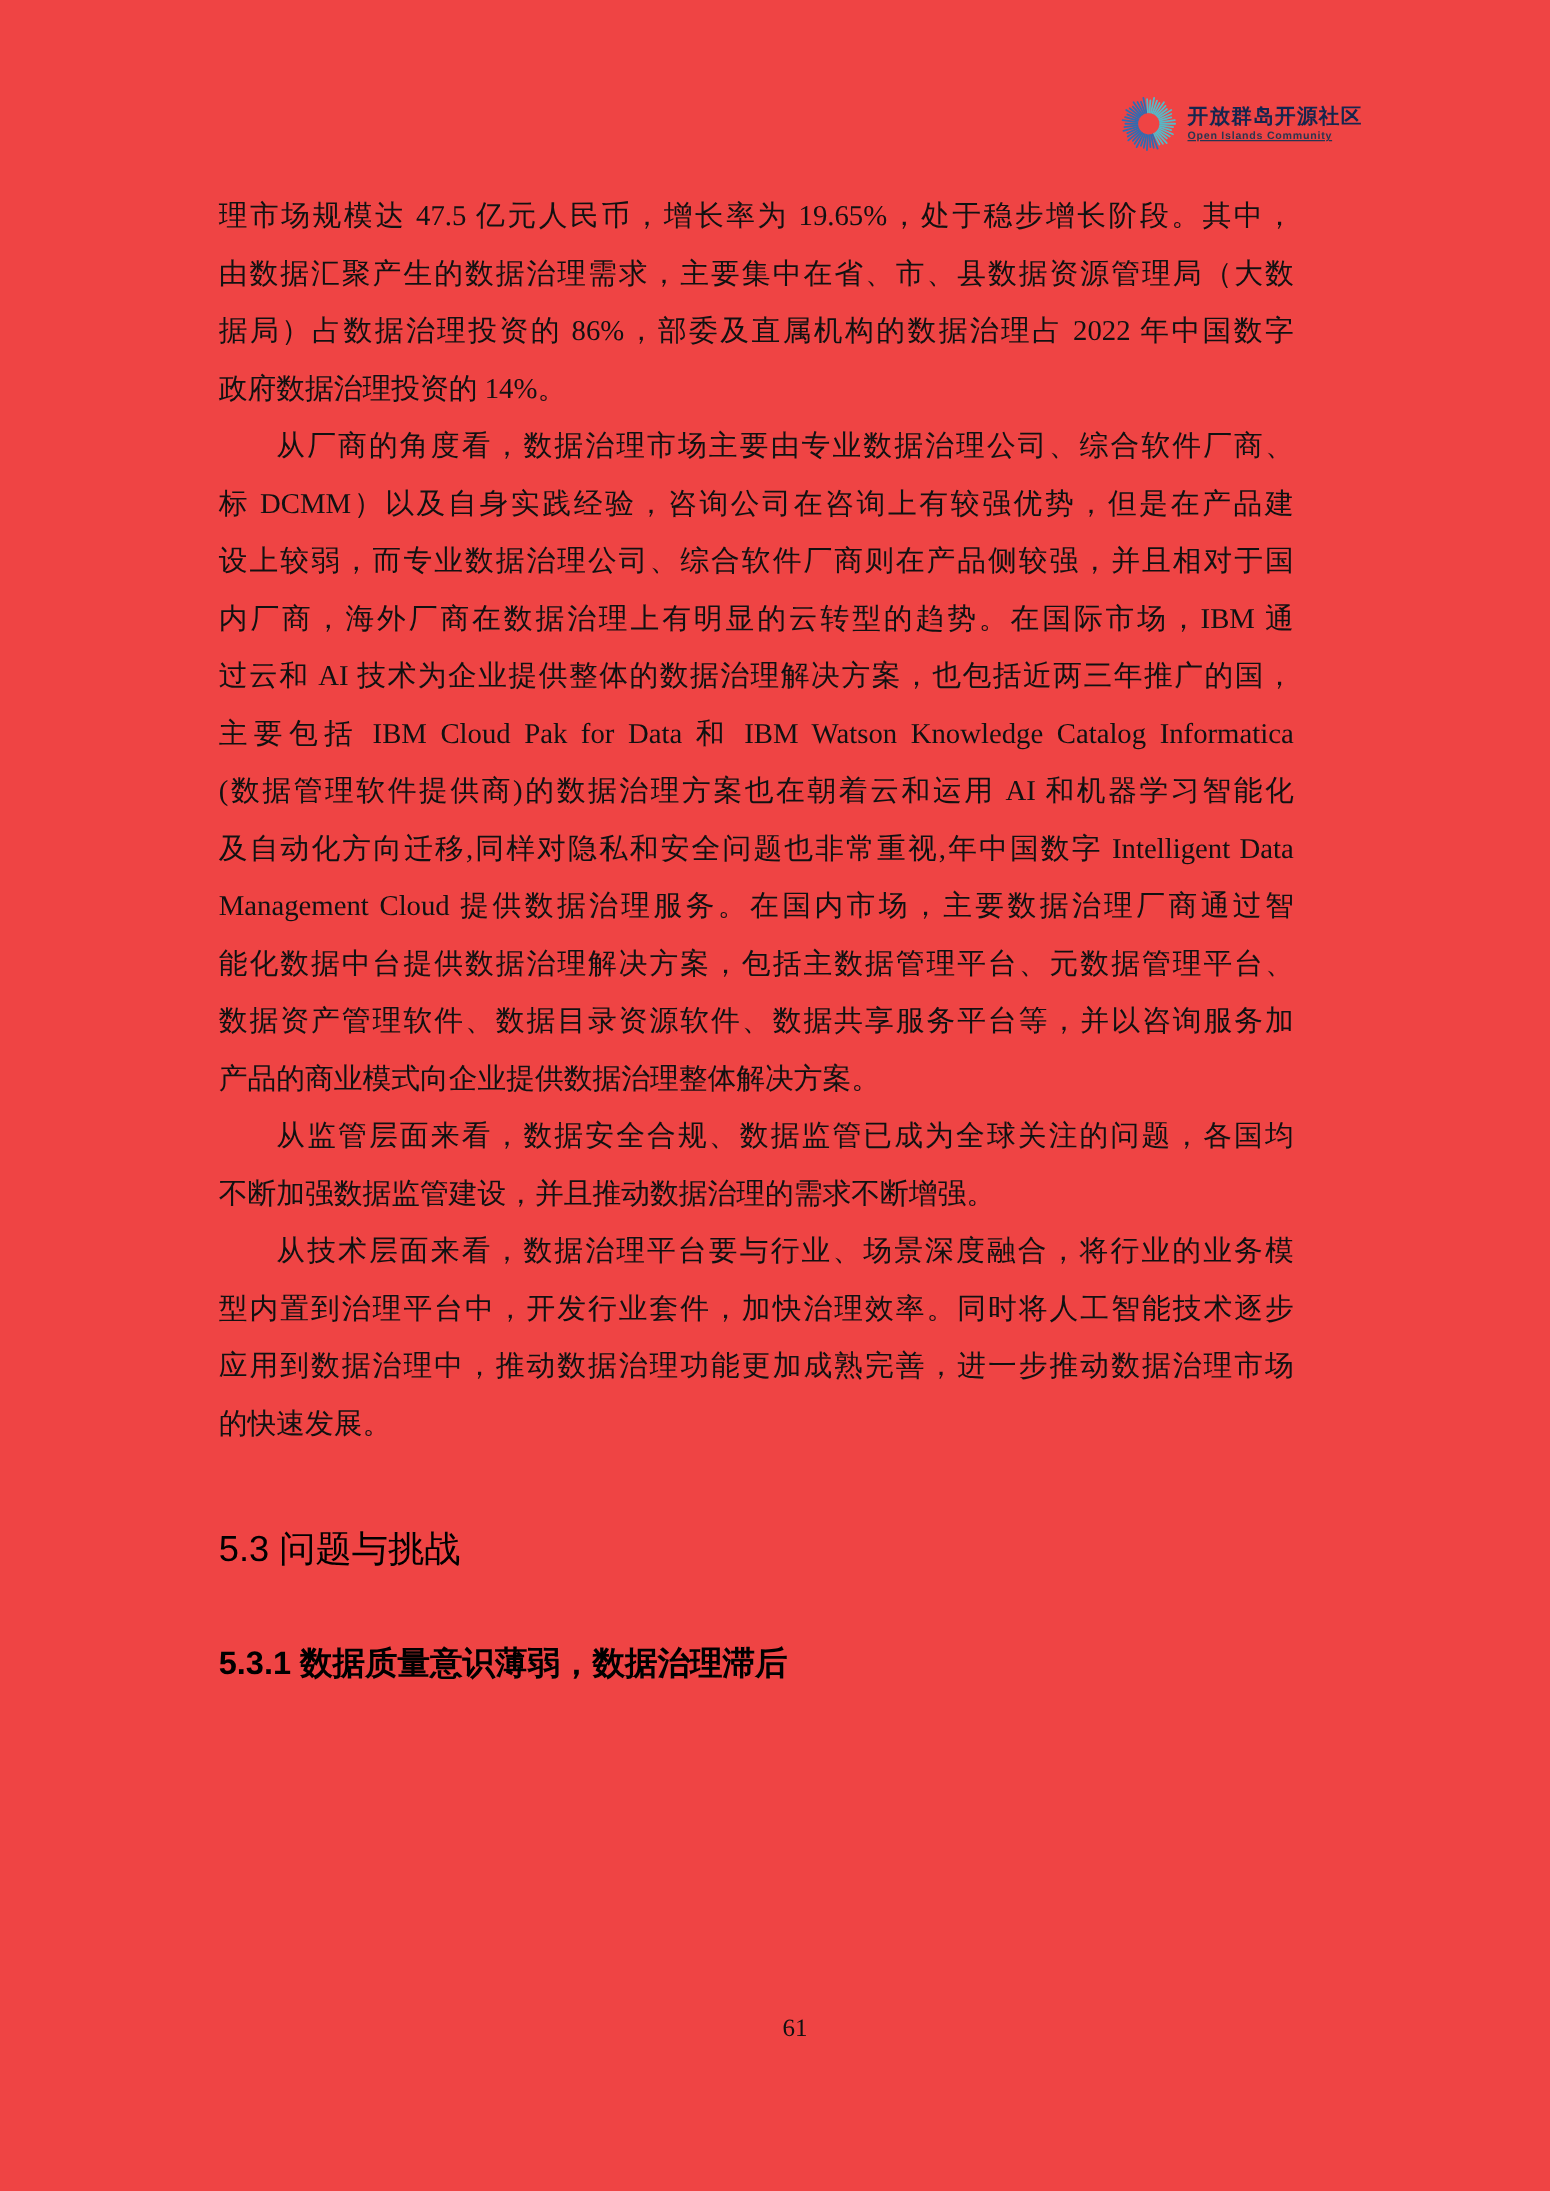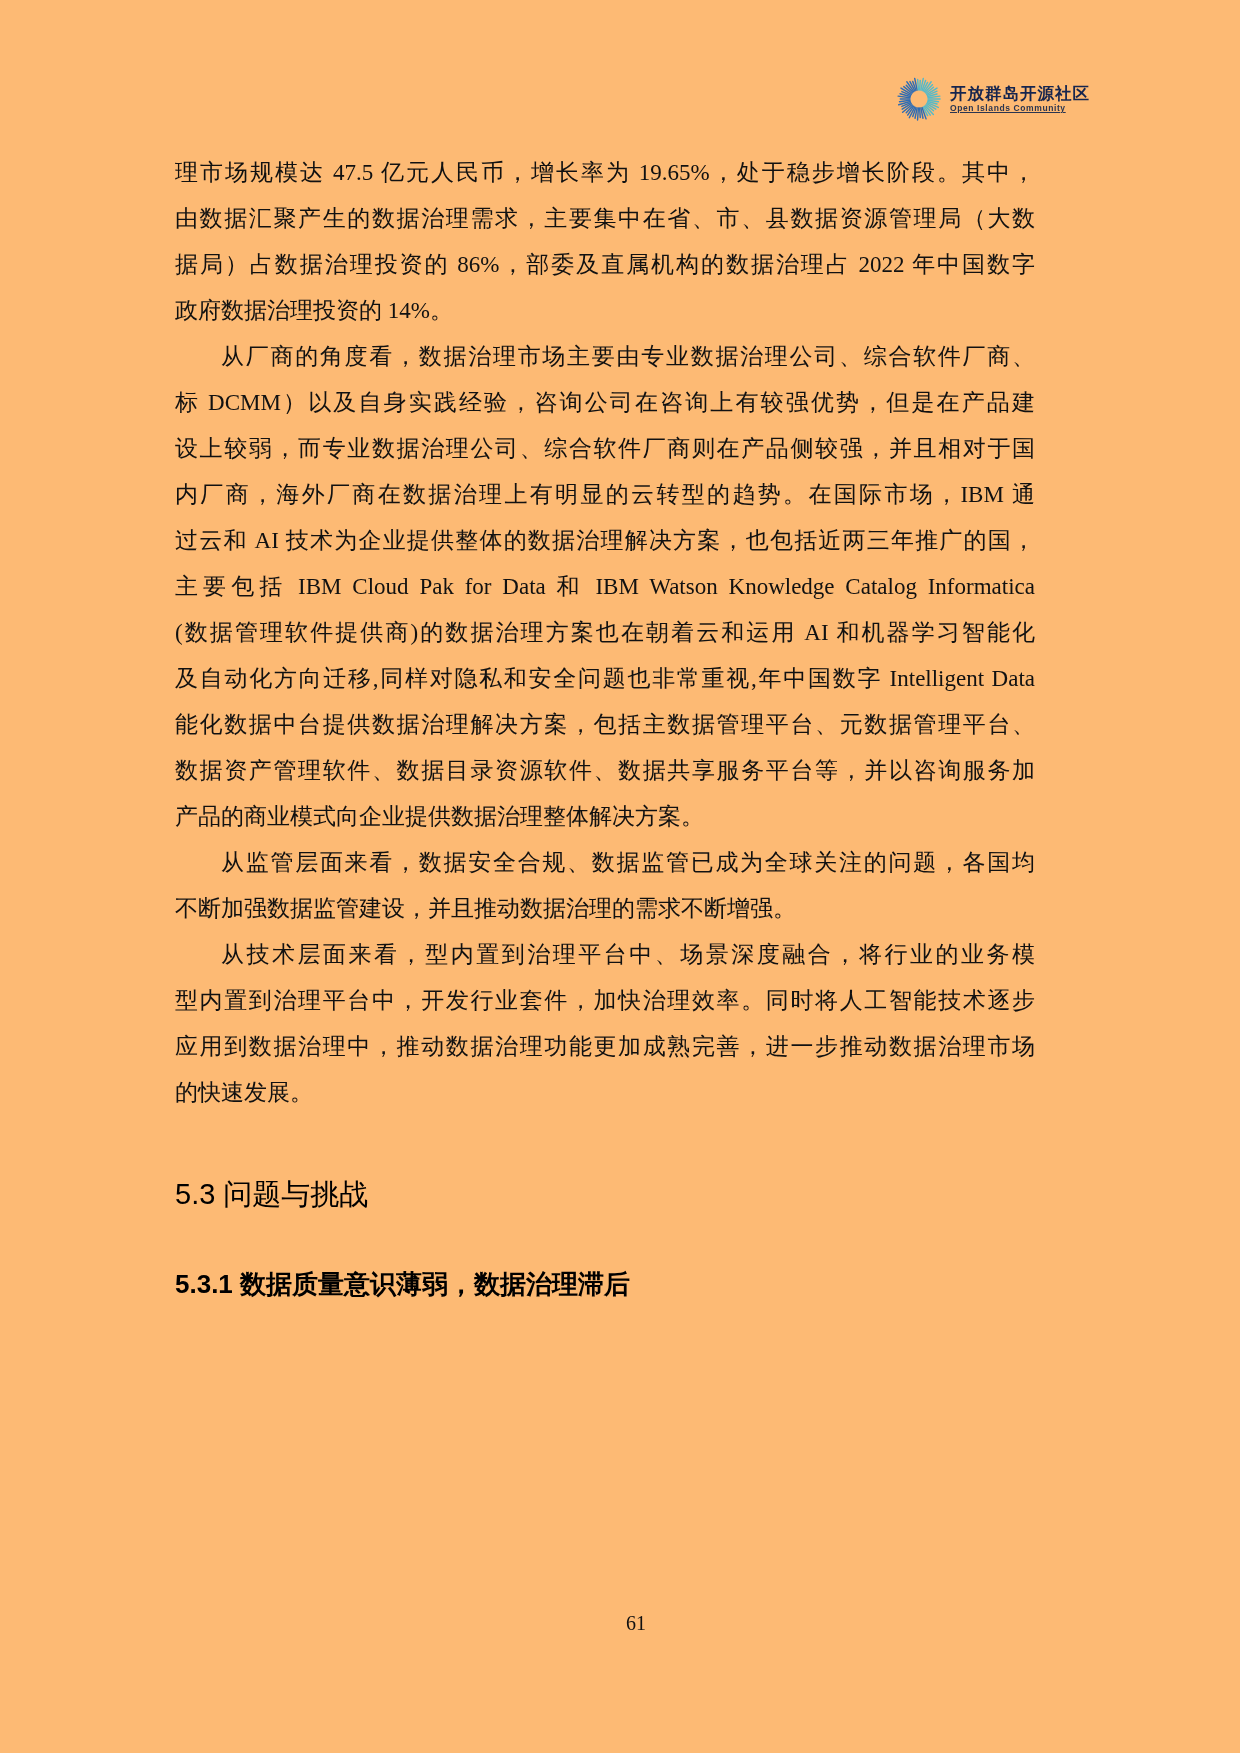--- a/index.html
+++ b/index.html
@@ -4,21 +4,21 @@
 <style>
   html, body {
     margin: 0;
     padding: 0;
     background: #ffffff;
   }
   .page {
     position: relative;
     width: 1240px;
     height: 1753px;
-    background: #fdba74;
+    background: #ef4444;
     overflow: hidden;
     font-family: "Liberation Serif", "DejaVu Serif", serif;
     color: #111111;
   }
 
   
   .logo {
     position: absolute;
     top: 76px;
     left: 896px;
@@ -182,30 +182,31 @@
       </div>
       <div class="para">
         <div class="line indent">从厂商的角度看，数据治理市场主要由专业数据治理公司、综合软件厂商、</div>
         <div class="line">标 DCMM）以及自身实践经验，咨询公司在咨询上有较强优势，但是在产品建</div>
         <div class="line">设上较弱，而专业数据治理公司、综合软件厂商则在产品侧较强，并且相对于国</div>
         <div class="line">内厂商，海外厂商在数据治理上有明显的云转型的趋势。在国际市场，IBM 通</div>
         <div class="line">过云和 AI 技术为企业提供整体的数据治理解决方案，也包括近两三年推广的国，</div>
         <div class="line">主要包括 IBM Cloud Pak for Data 和 IBM Watson Knowledge Catalog Informatica</div>
         <div class="line">(数据管理软件提供商)的数据治理方案也在朝着云和运用 AI 和机器学习智能化</div>
         <div class="line">及自动化方向迁移,同样对隐私和安全问题也非常重视,年中国数字 Intelligent Data</div>
+        <div class="line">Management Cloud 提供数据治理服务。在国内市场，主要数据治理厂商通过智</div>
         <div class="line">能化数据中台提供数据治理解决方案，包括主数据管理平台、元数据管理平台、</div>
         <div class="line">数据资产管理软件、数据目录资源软件、数据共享服务平台等，并以咨询服务加</div>
         <div class="line last">产品的商业模式向企业提供数据治理整体解决方案。</div>
       </div>
       <div class="para">
         <div class="line indent">从监管层面来看，数据安全合规、数据监管已成为全球关注的问题，各国均</div>
         <div class="line last">不断加强数据监管建设，并且推动数据治理的需求不断增强。</div>
       </div>
       <div class="para">
-        <div class="line indent">从技术层面来看，型内置到治理平台中、场景深度融合，将行业的业务模</div>
+        <div class="line indent">从技术层面来看，数据治理平台要与行业、场景深度融合，将行业的业务模</div>
         <div class="line">型内置到治理平台中，开发行业套件，加快治理效率。同时将人工智能技术逐步</div>
         <div class="line">应用到数据治理中，推动数据治理功能更加成熟完善，进一步推动数据治理市场</div>
         <div class="line last">的快速发展。</div>
       </div>
       <h2 class="heading-2">5.3 问题与挑战</h2>
     <h3 class="heading-3">5.3.1 数据质量意识薄弱，数据治理滞后</h3>
   </div>
 
   <div class="page-number">61</div>
 

